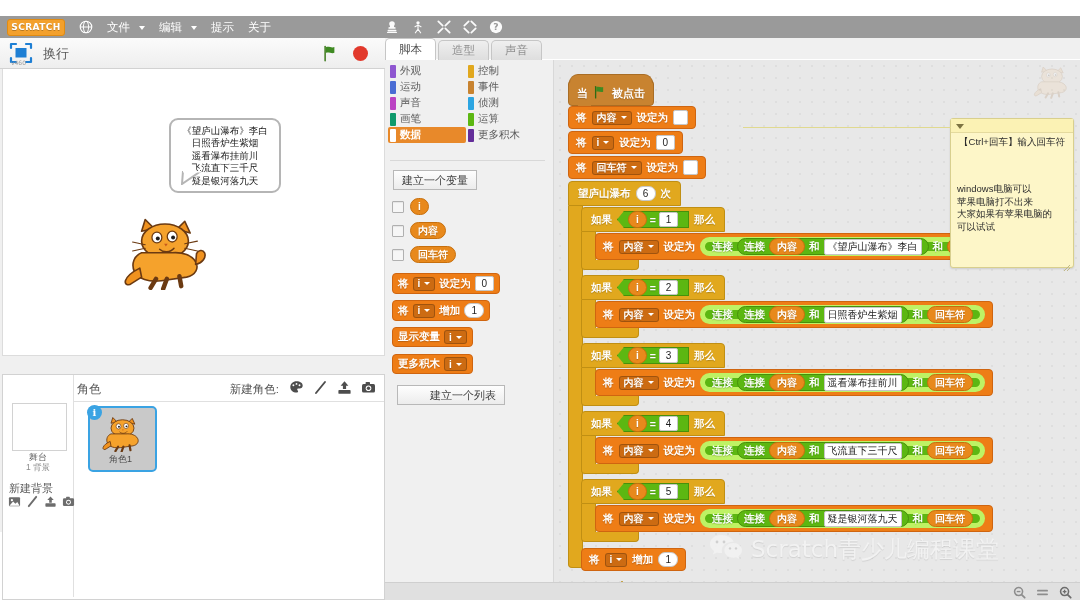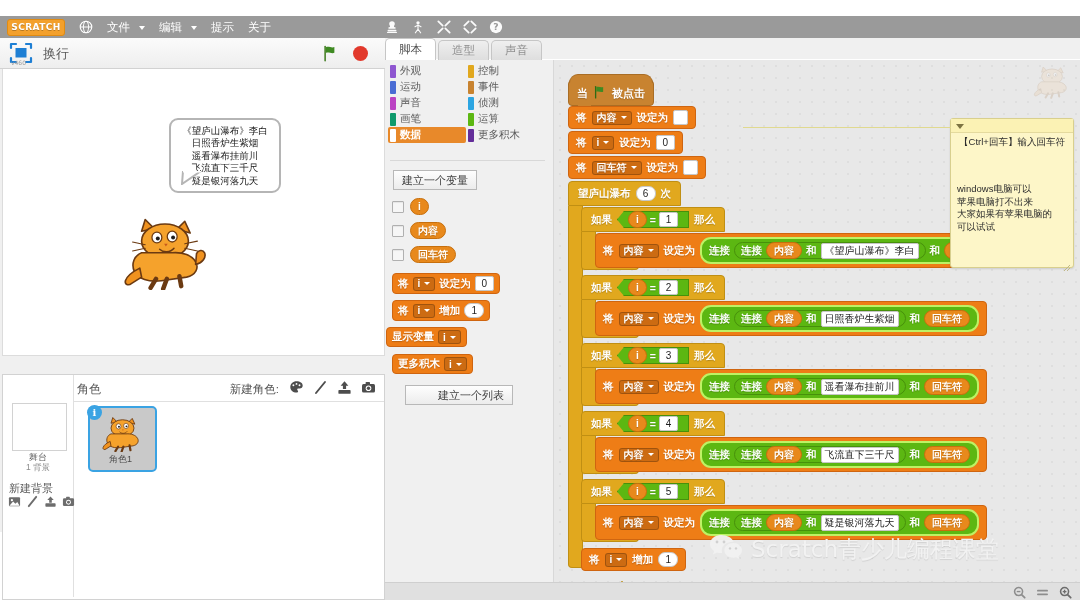--- a/index.html
+++ b/index.html
@@ -209,22 +209,22 @@
     background:#fff;border:1px solid #c6c6c6;border-radius:2px;
     color:#1d1d1d;font-size:10px;font-weight:normal;height:14px;padding:0 3px;
     text-shadow:none;font-family:"DejaVu Sans",sans-serif;
   }
   .emptyin{
     display:inline-block;background:#fff;border:1px solid #c6c6c6;border-radius:2px;
     width:13px;height:13px;
   }
   .joingrp{
     display:inline-flex;align-items:center;gap:4px;
-    background:#5cb712;border:2px solid #bef264;border-radius:11px;
-    padding:2px 7px;height:27px;box-sizing:border-box;
+    background:#5cb712;border:5px solid #bef264;border-radius:11px;
+    padding:2px 7px;height:19px;box-sizing:border-box;
     font-size:10.5px;color:#fff;font-weight:bold;text-shadow:0 1px 1px rgba(0,0,0,.2);
   }
   .joininner{
     display:inline-flex;align-items:center;gap:4px;
     background:#5cb712;border:1px solid #47900b;border-radius:10px;
     padding:1px 6px;height:17px;box-sizing:border-box;
   }
   .hexgrp{
     display:inline-flex;align-items:center;gap:3px;
     background:#5cb712;border:1px solid #47900b;
@@ -617,37 +617,37 @@
       <div class="blk data" style="position:absolute;left:7px;top:240px;">
         <span>将</span>
         <span class="dd">
             <span>i</span>
             <i class="dcaret"></i>
           </span>
         <span>增加</span>
         <span class="numin round">1</span>
       </div>
 
-      <div class="blk data" style="position:absolute;left:1px;top:267px;">
+      <div class="blk data" style="position:absolute;left:7px;top:267px;">
         <span>显示变量</span>
         <span class="dd">
             <span>i</span>
             <i class="dcaret"></i>
           </span>
       </div>
 
       <div class="blk data" style="position:absolute;left:7px;top:294px;">
         <span>更多积木</span>
         <span class="dd">
             <span>i</span>
             <i class="dcaret"></i>
           </span>
       </div>
 
-      <div class="pbtn" style="left:20px;top:325px;padding-left:32px;">建立一个列表</div>
+      <div class="pbtn" style="left:12px;top:325px;padding-left:32px;">建立一个列表</div>
     </div>
 
     <div class="canvas">
 
       <span class="cat-wm">
         <svg viewBox="0 0 100 86" width="40" height="38" opacity=".55">
           <g stroke="#b08a63" stroke-width="2" stroke-linejoin="round">
             <path d="M28 8 L24 21 L38 18 Z" fill="#e8c59a"></path>
             <path d="M72 10 L78 23 L63 19 Z" fill="#e8c59a"></path>
             <ellipse cx="50" cy="32" rx="26" ry="19" fill="#eed0ab"></ellipse>

